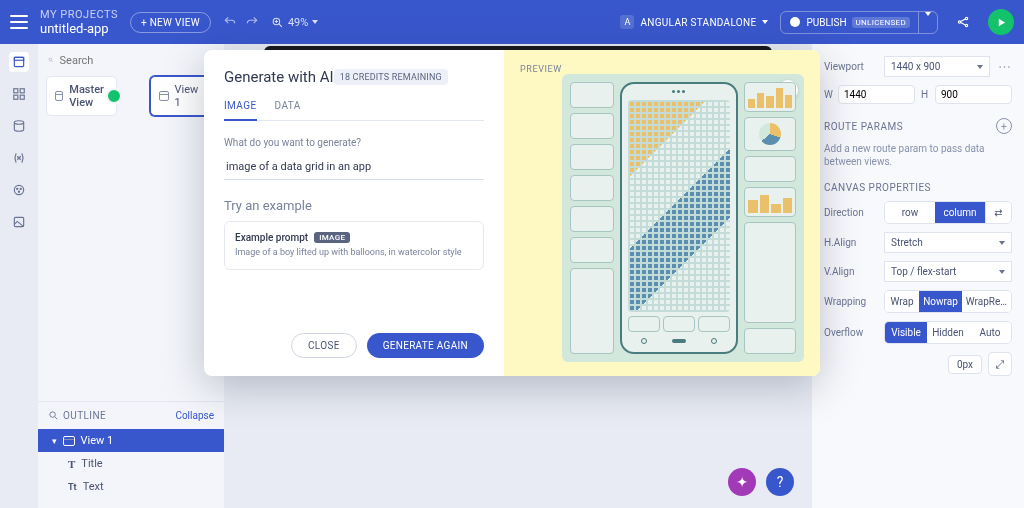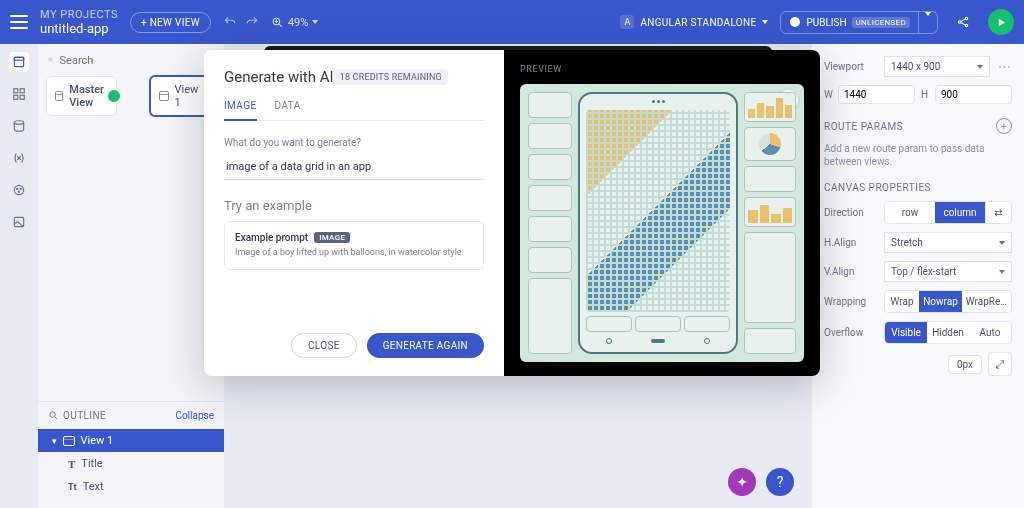--- a/index.html
+++ b/index.html
@@ -79,21 +79,21 @@
 .m-prompt-lbl{font-size:10px;color:#7a839c;margin-top:16px}
 .m-input{border:none;border-bottom:1px solid #d8ddea;padding:6px 2px;font-size:11px;width:100%;outline:none;margin-top:6px;color:#323a52}
 .try-lbl{font-size:13px;color:#7a839c;margin-top:18px}
 .ex-card{border:1px solid #e3e7f0;border-radius:6px;padding:10px;margin-top:8px;cursor:pointer}
 .ex-head{display:flex;align-items:center;gap:6px;font-size:10px;color:#323a52;font-weight:500}
 .ex-badge{background:#5a647f;color:#fff;border-radius:3px;padding:1px 5px;font-size:8px;letter-spacing:.3px}
 .ex-body{font-size:9px;color:#7a839c;margin-top:4px;line-height:1.3}
 .m-actions{margin-top:auto;display:flex;gap:10px;justify-content:flex-end}
 .btn-sec{border:1px solid #cfd5e4;background:#fff;color:#4a5472;border-radius:16px;padding:6px 16px;font-size:10px;letter-spacing:.3px;cursor:pointer}
 .btn-pri{border:none;background:#3957cc;color:#fff;border-radius:16px;padding:6px 16px;font-size:10px;letter-spacing:.3px;cursor:pointer}
-.m-right{flex:1;background:#000000;padding:14px 16px;display:flex;flex-direction:column}
+.m-right{flex:1;background:#fef9c3;padding:14px 16px;display:flex;}
 .prev-lbl{font-size:9px;letter-spacing:.6px;color:#7a839c}
 .prev-img{flex:1;margin-top:10px;border-radius:6px;background:#d3e8dc;position:relative;overflow:hidden}
 .prev-add{position:absolute;top:6px;right:6px;width:20px;height:20px;background:#fff;border-radius:50%;box-shadow:0 1px 4px rgba(0,0,0,.15);display:flex;align-items:center;justify-content:center;font-size:13px;color:#4a5472;cursor:pointer}
 .ill{position:absolute;inset:8px;display:flex;gap:6px}
 .col{display:flex;flex-direction:column;gap:5px}
 .col.l{flex:0 0 44px}
 .col.c{flex:1}
 .col.r{flex:0 0 52px}
 .tile{background:#e8f1ee;border:1px solid #a9c5c2;border-radius:4px}
 .tile.sm{height:26px}

